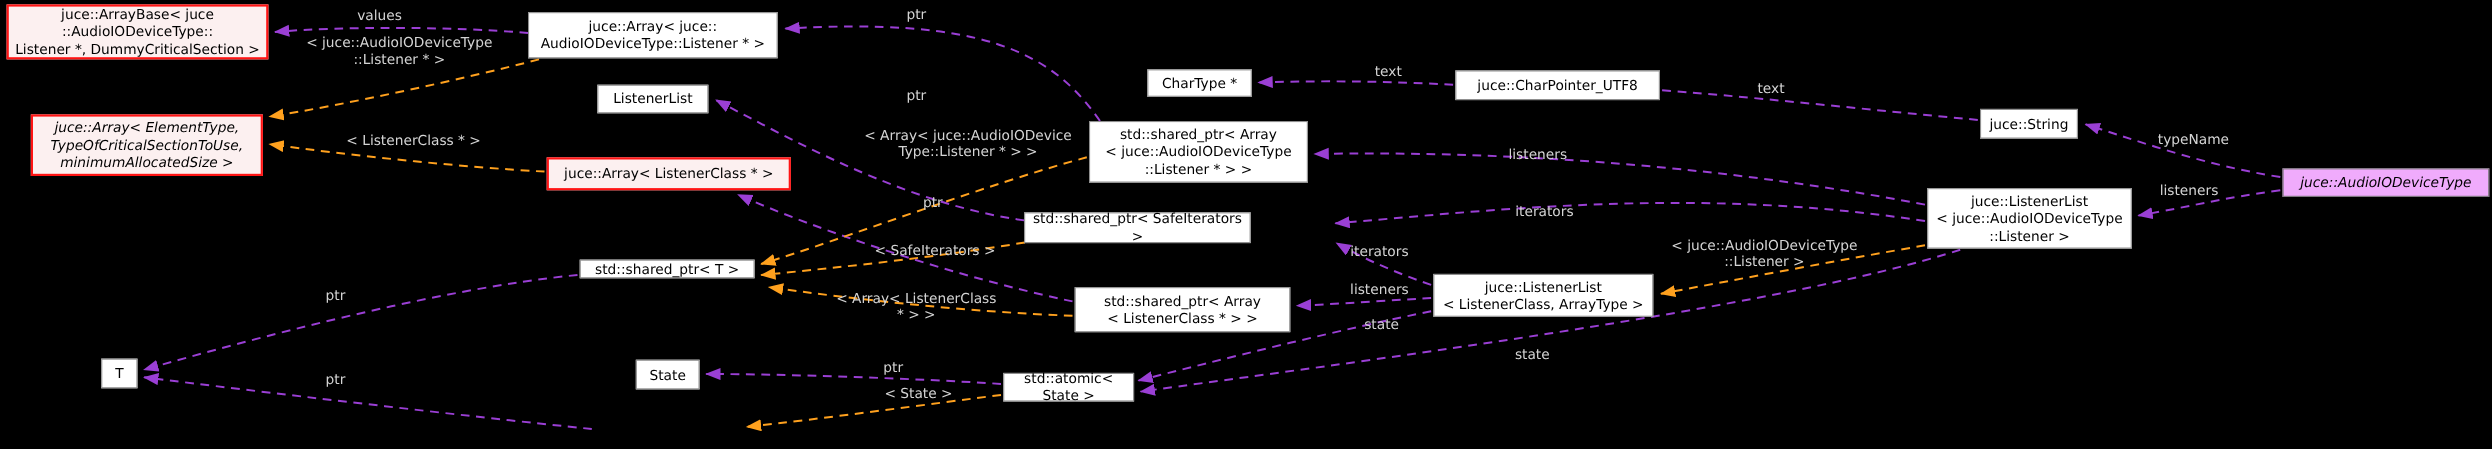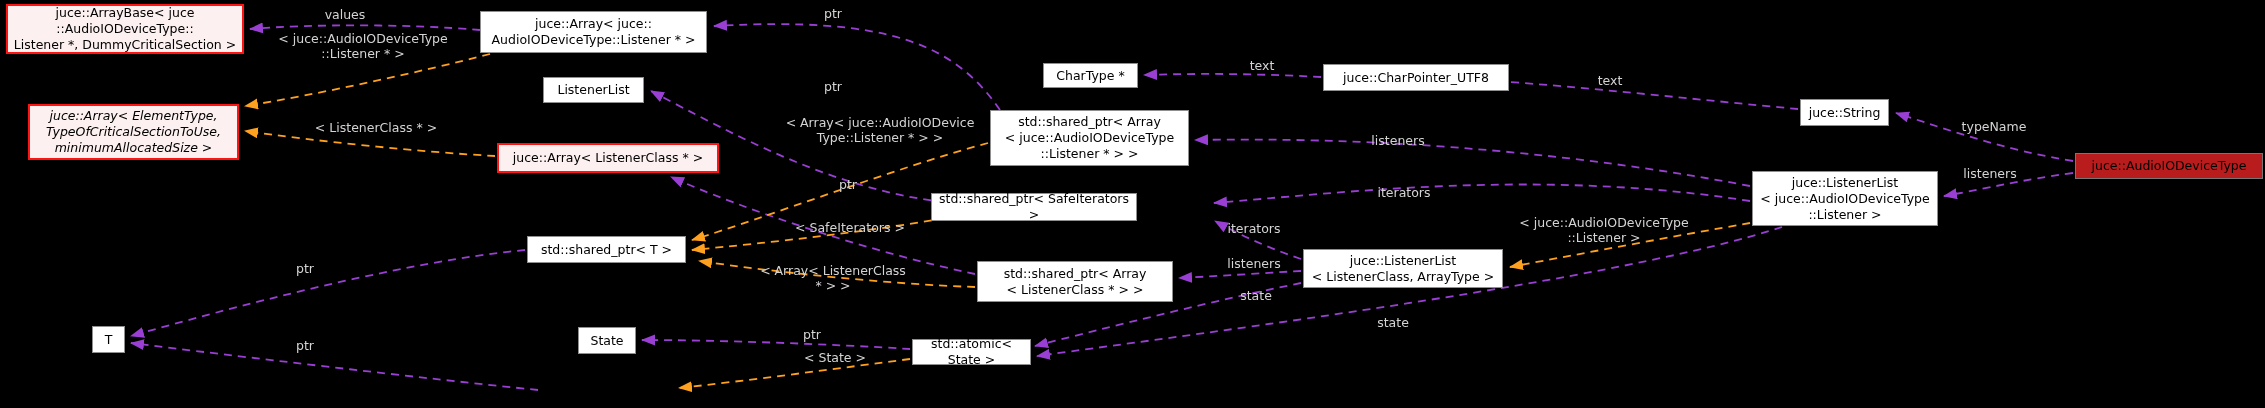--- a/index.html
+++ b/index.html
@@ -20,21 +20,21 @@
     color:#000000;
     font-size:12.5px;
     line-height:16px;
     display:flex;align-items:center;justify-content:center;
     text-align:center;
     white-space:pre-line;
     box-sizing:border-box;
     padding:1px 4px;
   }
   .node.red{border:2px solid #ff1414;background:#fcf0f0;}
-  .node.main{background:#b91c1c;border:1.5px solid #767676;}
+  .node.main{background:#f0abfc;border:1.5px solid #767676;font-style:italic;}
   .elabel{
     position:absolute;
     color:#d4d4d4;
     font-size:12.5px;
     line-height:15px;
     white-space:pre-line;
     text-align:center;
     transform:translate(-50%,-50%);
   }
 </style>
@@ -123,21 +123,21 @@
 &lt; juce::AudioIODeviceType
 ::Listener * &gt; &gt;</div>
   <div class="node" style="left:1043px;top:63px;width:95px;height:25px;">CharType *</div>
   <div class="node" style="left:1323px;top:64px;width:186px;height:27px;">juce::CharPointer_UTF8</div>
   <div class="node" style="left:1800px;top:99px;width:89px;height:27px;">juce::String</div>
   <div class="node" style="left:931px;top:193px;width:206px;height:28px;">std::shared_ptr&lt; SafeIterators &gt;</div>
   <div class="node" style="left:1752px;top:171px;width:186px;height:55px;">juce::ListenerList
 &lt; juce::AudioIODeviceType
 ::Listener &gt;</div>
   <div class="node main" style="left:2075px;top:153px;width:188px;height:26px;">juce::AudioIODeviceType</div>
-  <div class="node" style="left:527px;top:236px;width:159px;height:27px;">std::shared_ptr&lt; T &gt;</div>
+  <div class="node" style="left:527px;top:236px;width:159px;height:17px;">std::shared_ptr&lt; T &gt;</div>
   <div class="node" style="left:977px;top:261px;width:196px;height:41px;">std::shared_ptr&lt; Array
 &lt; ListenerClass * &gt; &gt;</div>
   <div class="node" style="left:1303px;top:249px;width:200px;height:39px;">juce::ListenerList
 &lt; ListenerClass, ArrayType &gt;</div>
   <div class="node" style="left:92px;top:326px;width:33px;height:27px;">T</div>
   <div class="node" style="left:578px;top:327px;width:58px;height:27px;">State</div>
   <div class="node" style="left:912px;top:339px;width:119px;height:26px;">std::atomic&lt; State &gt;</div>
 
 </div>
 

